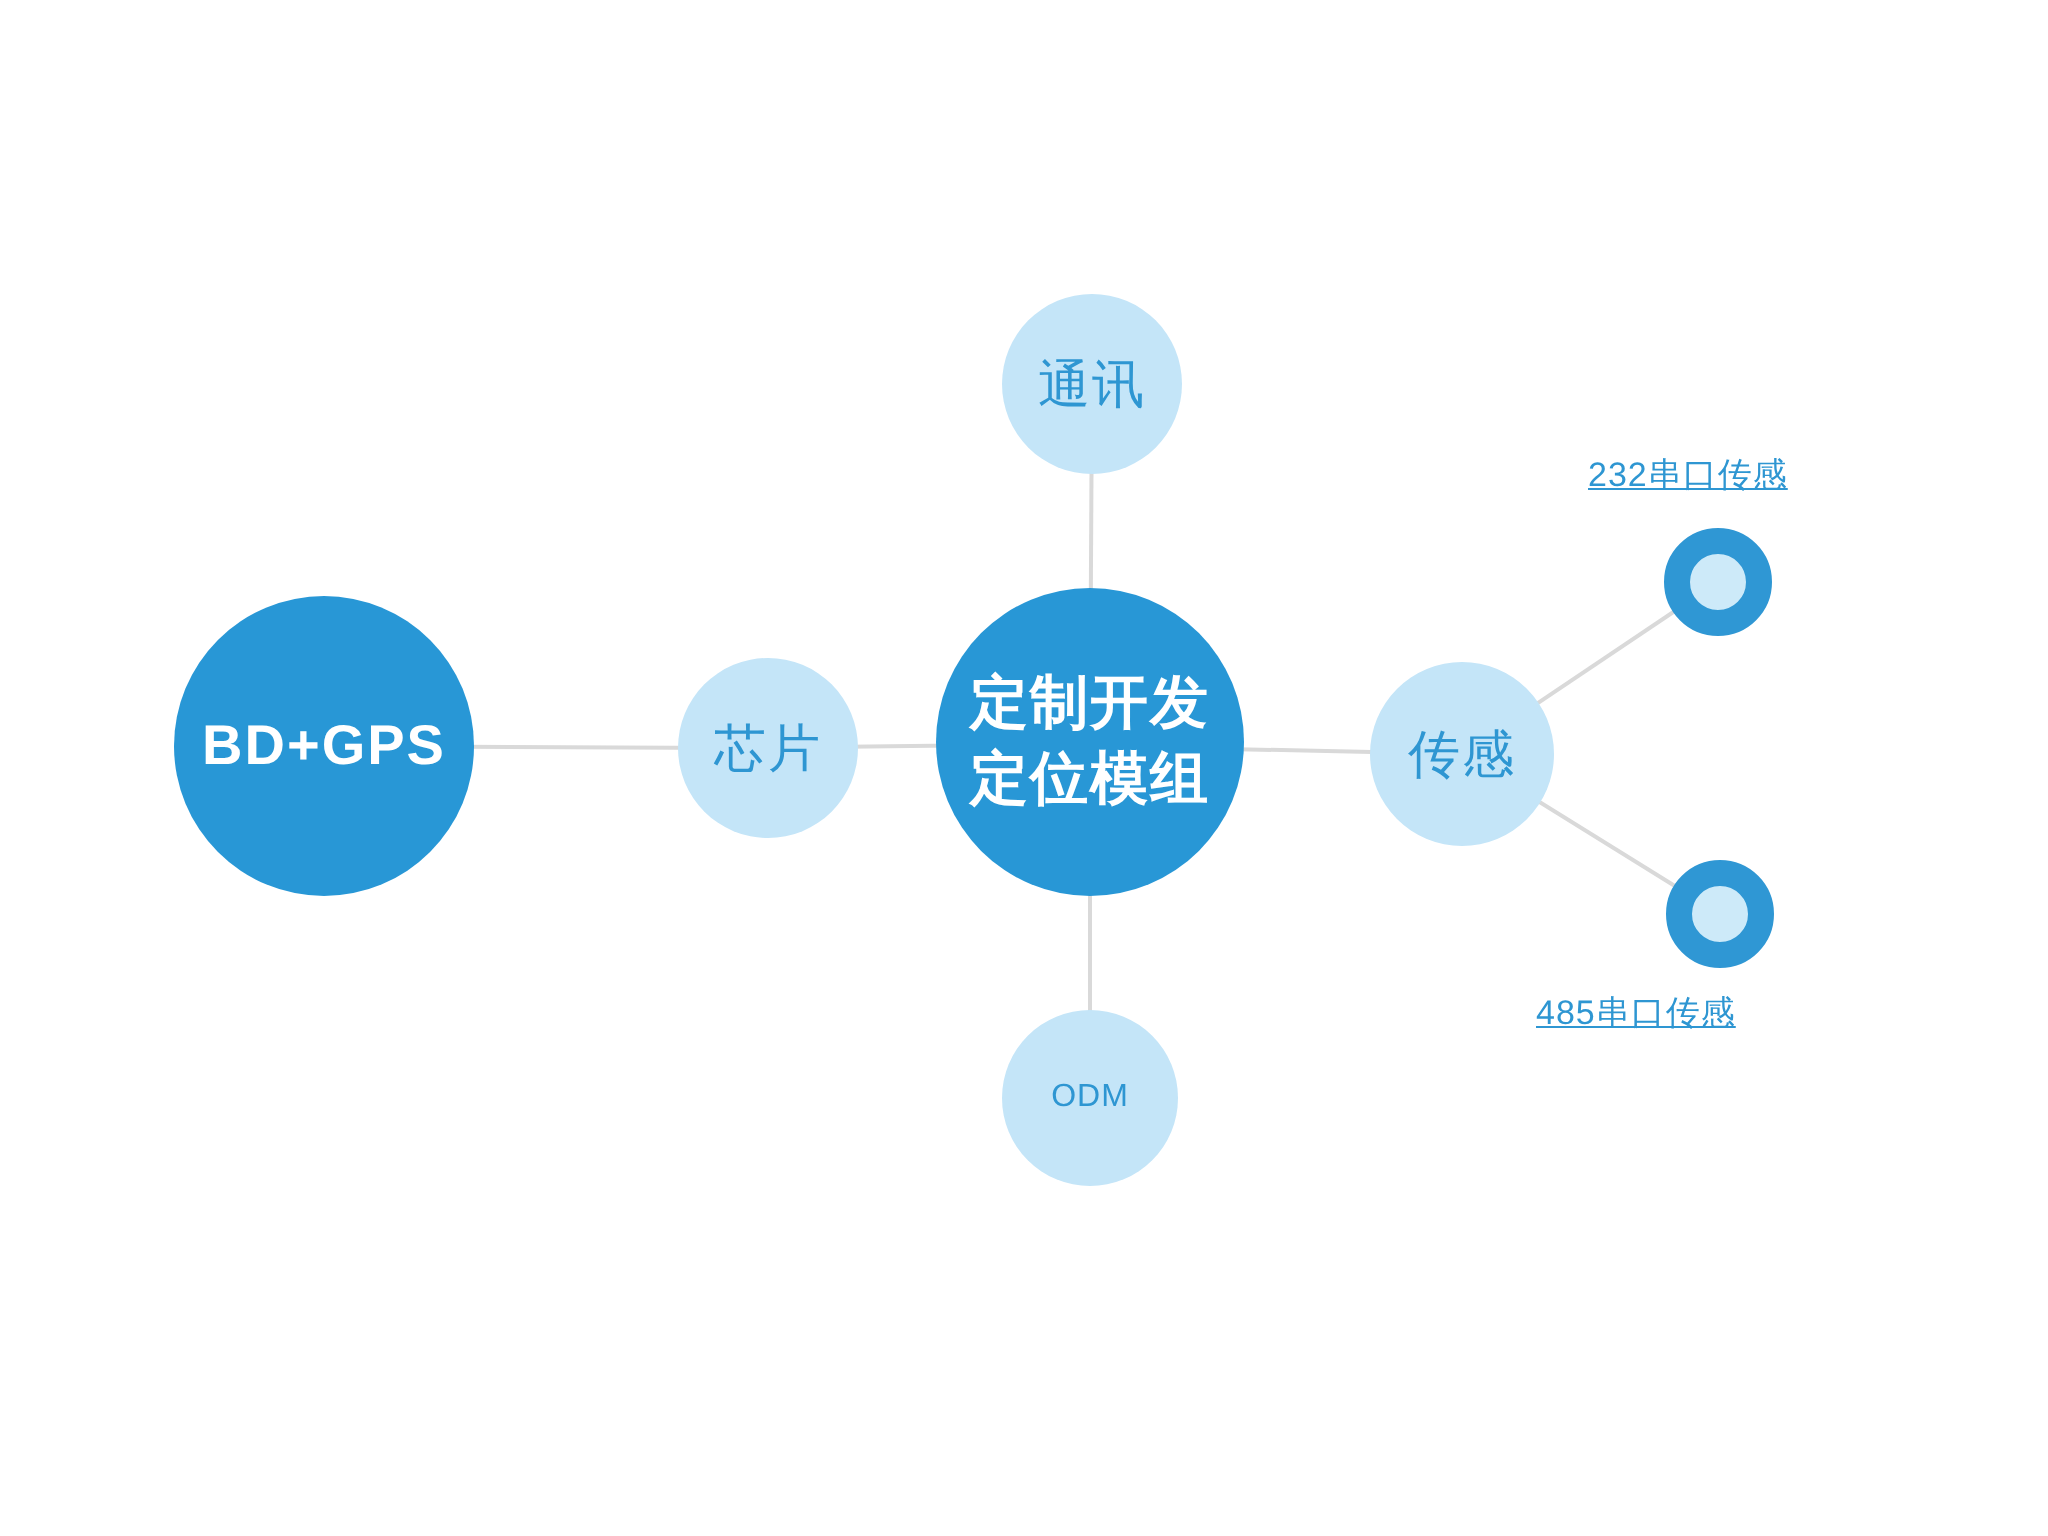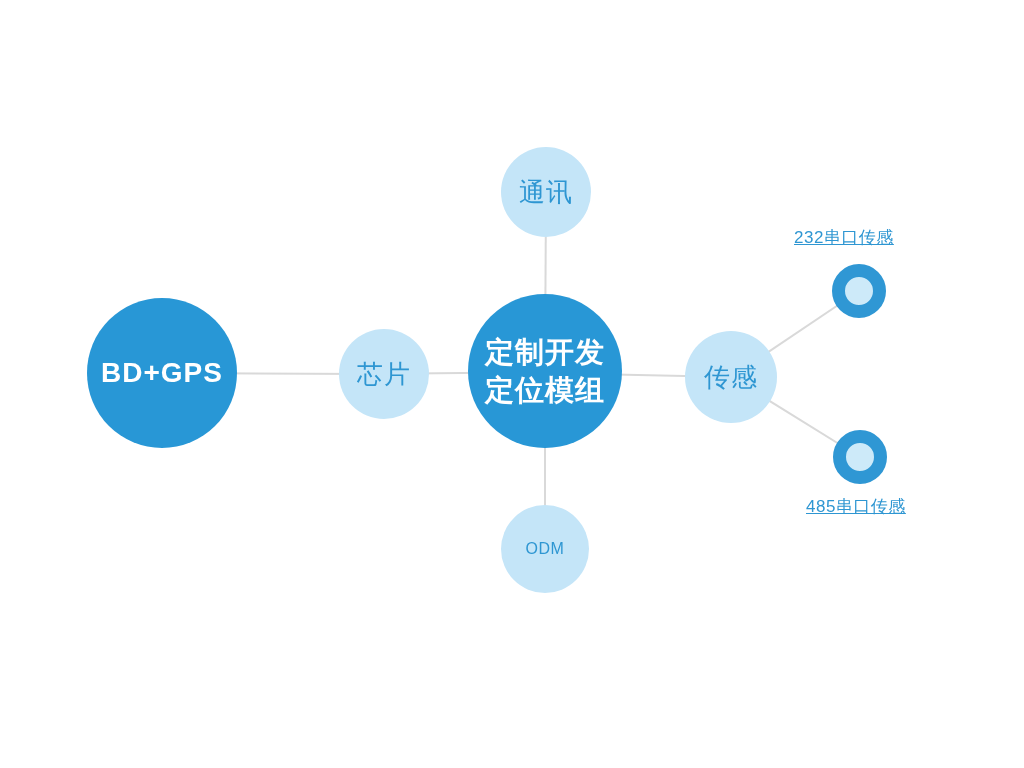--- a/index.html
+++ b/index.html
@@ -90,21 +90,21 @@
   .ring-485 { left: 833px; top: 430px; }
   .leaf-label {
     position: absolute;
     color: #2e96d2;
     font-size: 17px;
     white-space: nowrap;
     letter-spacing: 0.5px;
     text-decoration: underline;
   }
   .label-232 { left: 794px; top: 226px; }
-  .label-485 { left: 806px; top: 495px; }
+  .label-485 { left: 768px; top: 495px; }
 </style>
 </head>
 <body>
 
 <div class="stage">
 
   <svg class="connectors" viewBox="0 0 1024 768" xmlns="http://www.w3.org/2000/svg">
     <line x1="162" y1="373" x2="366" y2="374" stroke="#d9d9d9" stroke-width="2"></line>
     <line x1="366" y1="374" x2="545" y2="372" stroke="#d9d9d9" stroke-width="2"></line>
     <line x1="545" y1="371" x2="546" y2="192" stroke="#d9d9d9" stroke-width="2"></line>

